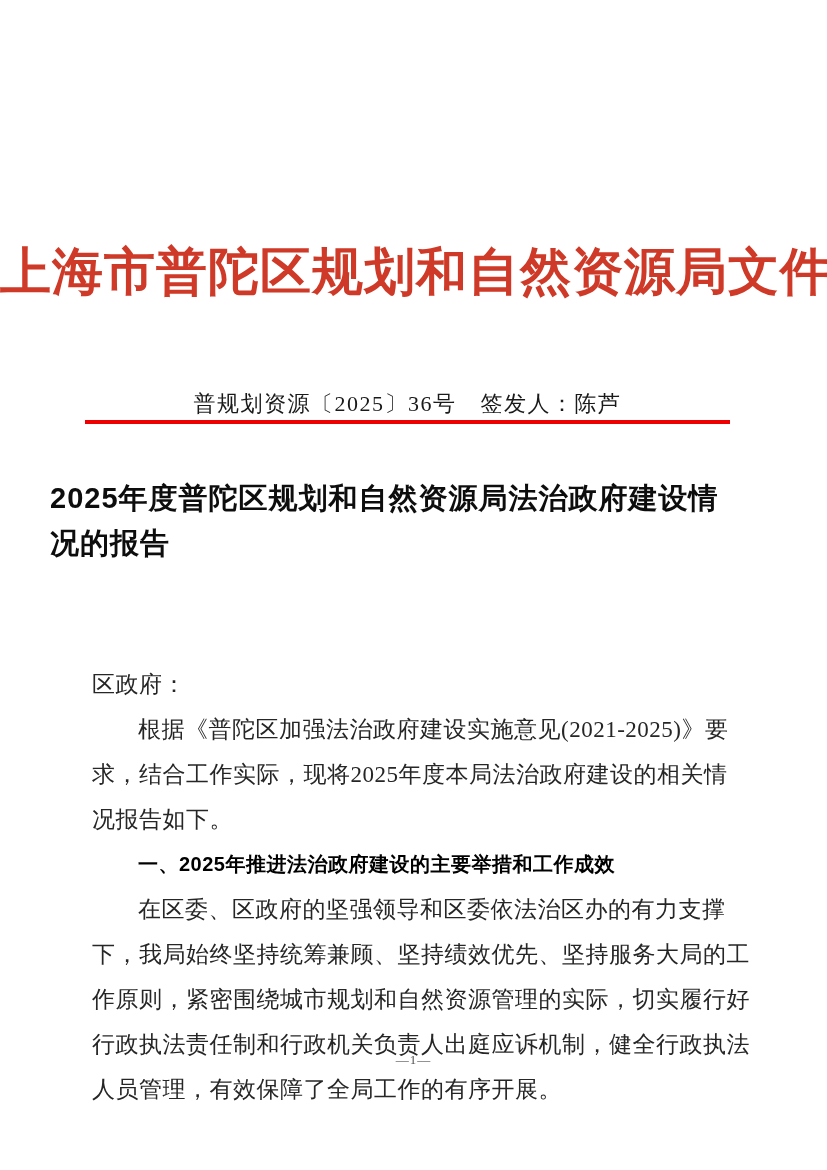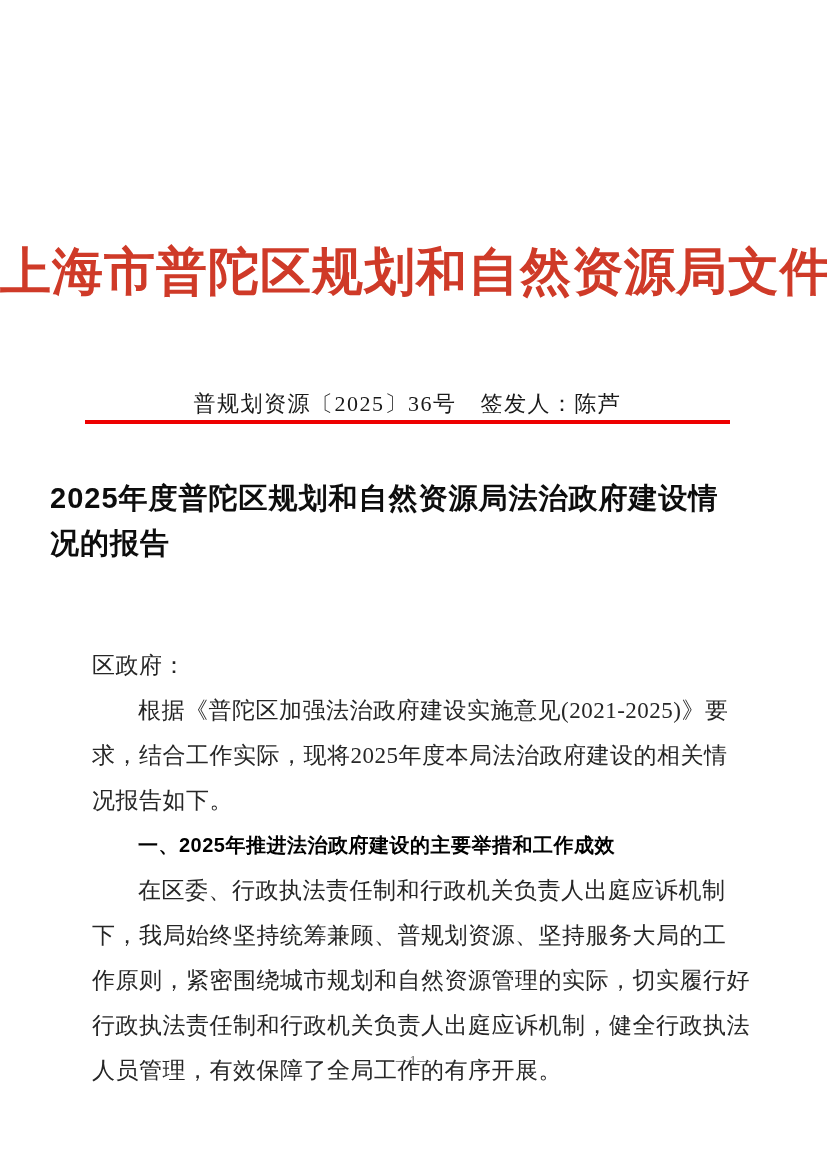--- a/index.html
+++ b/index.html
@@ -58,21 +58,21 @@
     text-align: left;
     font-family: "Liberation Sans", "DejaVu Sans", sans-serif;
     font-weight: bold;
     font-size: 29px;
     line-height: 45px;
     color: #0d0d0d;
     letter-spacing: 1px;
   }
   .body-block {
     position: absolute;
-    top: 643px;
+    top: 662px;
     left: 92px;
     width: 646px;
     font-size: 23px;
     line-height: 45px;
     color: #262626;
     letter-spacing: 0.5px;
   }
   .body-line { white-space: nowrap; }
   .body-line.indent { padding-left: 46px; }
   .body-line.section-heading {
@@ -111,22 +111,22 @@
     <div>2025年度普陀区规划和自然资源局法治政府建设情</div>
     <div>况的报告</div>
   </div>
 
   <div class="body-block">
     <div class="body-line">区政府：</div>
     <div class="body-line indent">根据《普陀区加强法治政府建设实施意见(2021-2025)》要</div>
     <div class="body-line">求，结合工作实际，现将2025年度本局法治政府建设的相关情</div>
     <div class="body-line">况报告如下。</div>
     <div class="body-line indent section-heading">一、2025年推进法治政府建设的主要举措和工作成效</div>
-    <div class="body-line indent">在区委、行政执法责任制和行政机关负责人出庭应诉机制</div>
-    <div class="body-line">下，我局始终坚持统筹兼顾、普规划资源、坚持服务大局的工</div>
+    <div class="body-line indent">在区委、区政府的坚强领导和区委依法治区办的有力支撑</div>
+    <div class="body-line">下，我局始终坚持统筹兼顾、坚持绩效优先、坚持服务大局的工</div>
     <div class="body-line">作原则，紧密围绕城市规划和自然资源管理的实际，切实履行好</div>
     <div class="body-line">行政执法责任制和行政机关负责人出庭应诉机制，健全行政执法</div>
     <div class="body-line">人员管理，有效保障了全局工作的有序开展。</div>
   </div>
 
   <div class="page-number">—1—</div>
 
 </div>
 
 </body></html>

